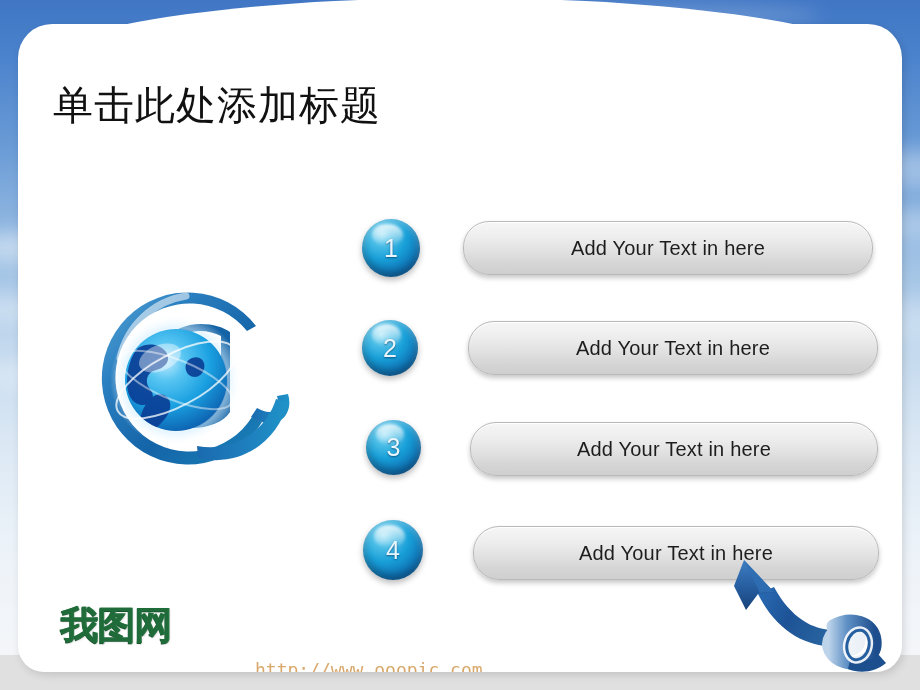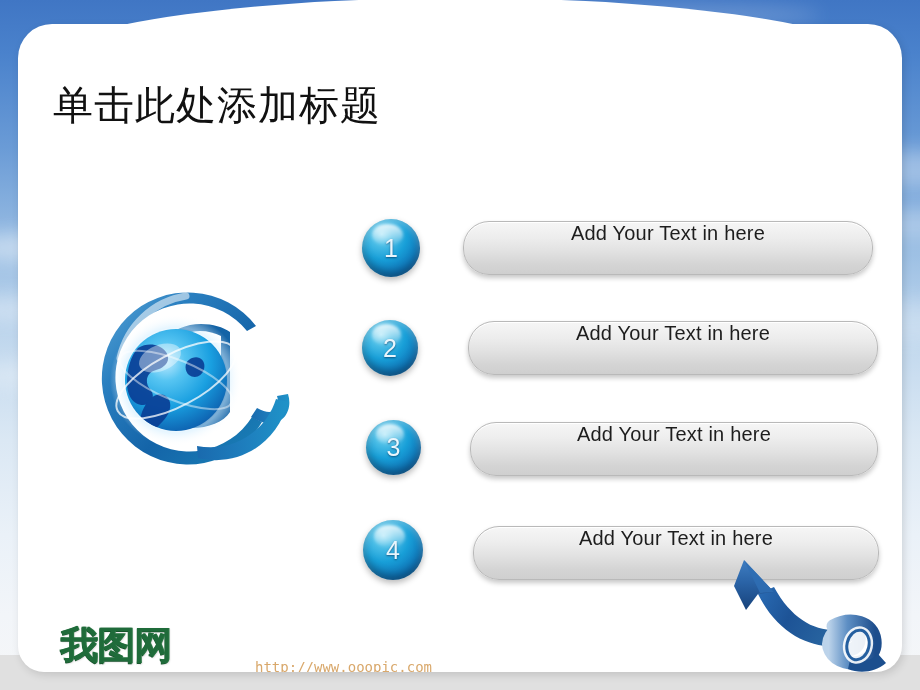--- a/index.html
+++ b/index.html
@@ -168,20 +168,21 @@
       #f6f6f6 0%,
       #ededed 30%,
       #e2e2e2 55%,
       #d4d4d4 82%,
       #cfcfcf 100%);
     border: 1px solid #b9b9b9;
     box-shadow:
       0 3px 5px rgba(0,0,0,0.22),
       inset 0 1px 0 rgba(255,255,255,0.95);
     display: flex;
+    align-items: center;
     justify-content: center;
   }
   .pill .ptext {
     font-family: "Liberation Sans", sans-serif;
     font-size: 20px;
     color: #1d1d1d;
     letter-spacing: 0.2px;
   }
   .row.r0 .pill { left: 445px; top: 4px;  width: 408px; }
   .row.r1 .pill { left: 450px; top: 5px;  width: 408px; }
@@ -194,38 +195,38 @@
     left: 700px;
     top: 548px;
     width: 210px;
     height: 125px;
   }
 
   
   .footer-logo {
     position: absolute;
     left: 42px;
-    top: 596px;
+    top: 576px;
     font-family: "DejaVu Sans", sans-serif;
     font-size: 38px;
     font-weight: bold;
     color: #1f6b3a;
     letter-spacing: -1px;
     text-shadow:
       1px 0 0 #2d7a46,
       0 1px 0 #17542c,
       1px 1px 2px rgba(0,0,0,0.25);
     white-space: nowrap;
   }
   .footer-url {
     position: absolute;
     left: 237px;
     top: 635px;
     font-family: "DejaVu Sans Mono", "Liberation Mono", monospace;
-    font-size: 14px;
+    font-size: 18px;
     color: #d9a86b;
     text-decoration: underline;
     white-space: nowrap;
   }
 </style>
 </head>
 <body>
 
 <div id="slide">
 

